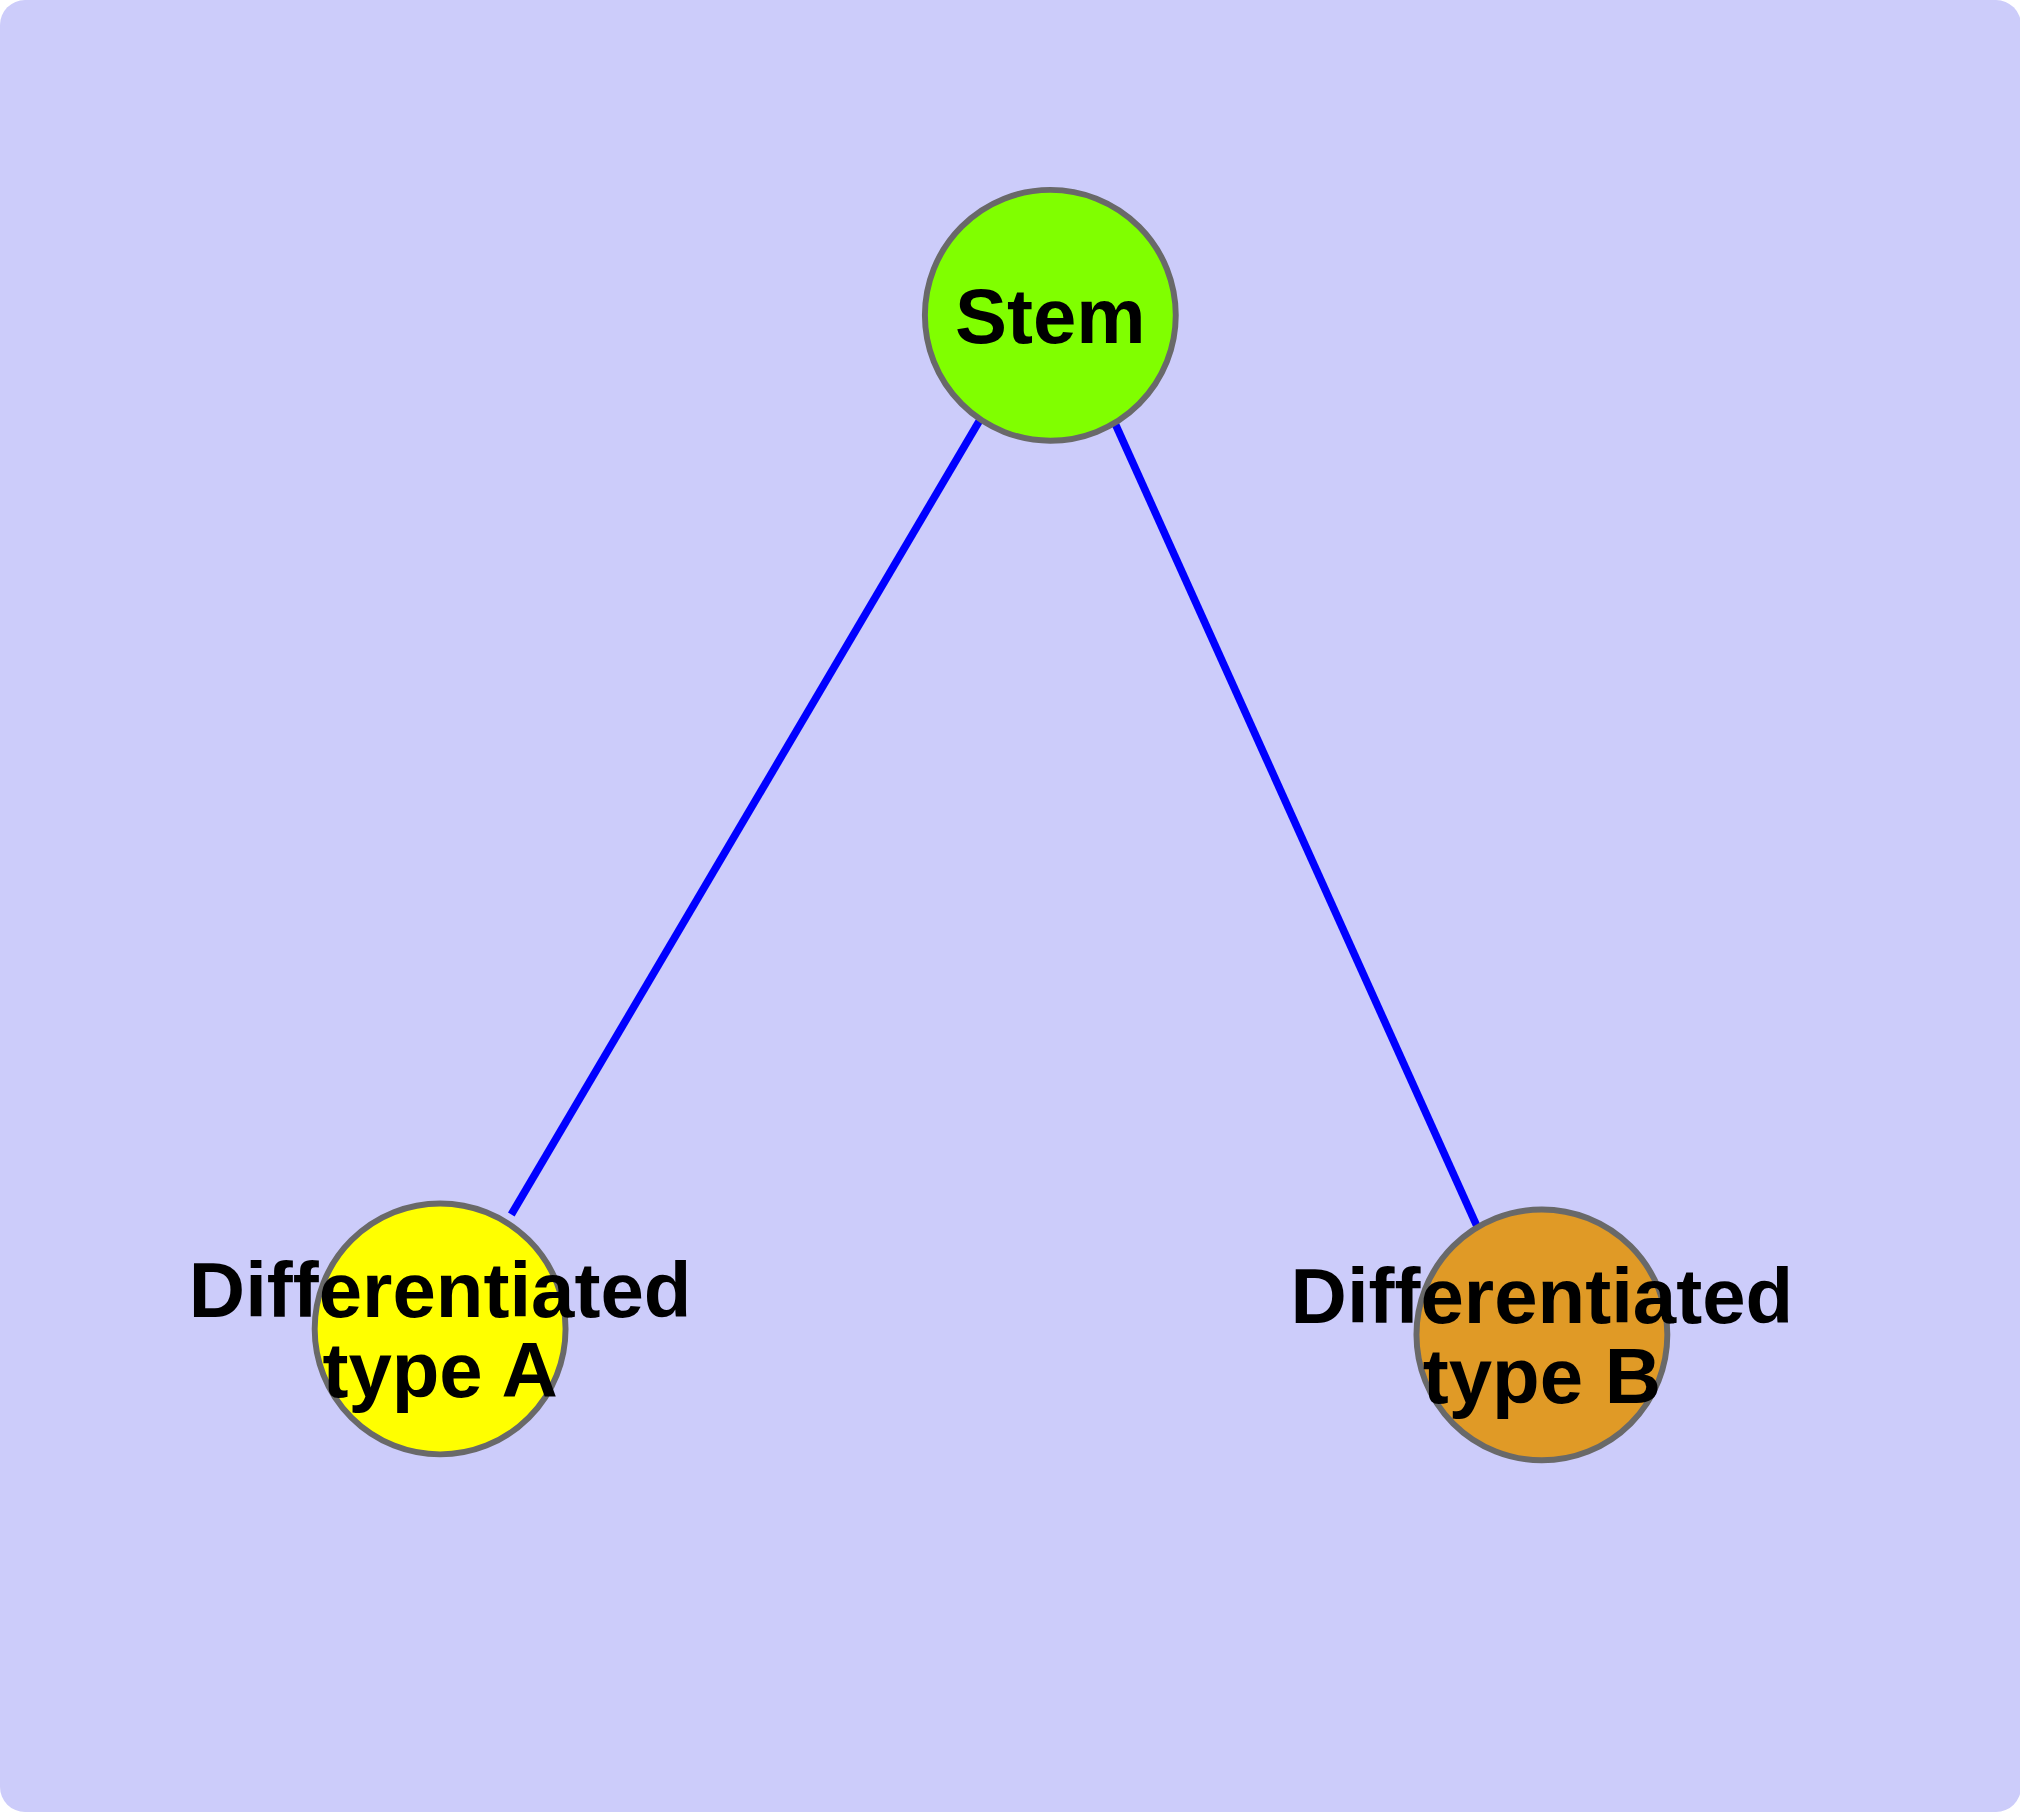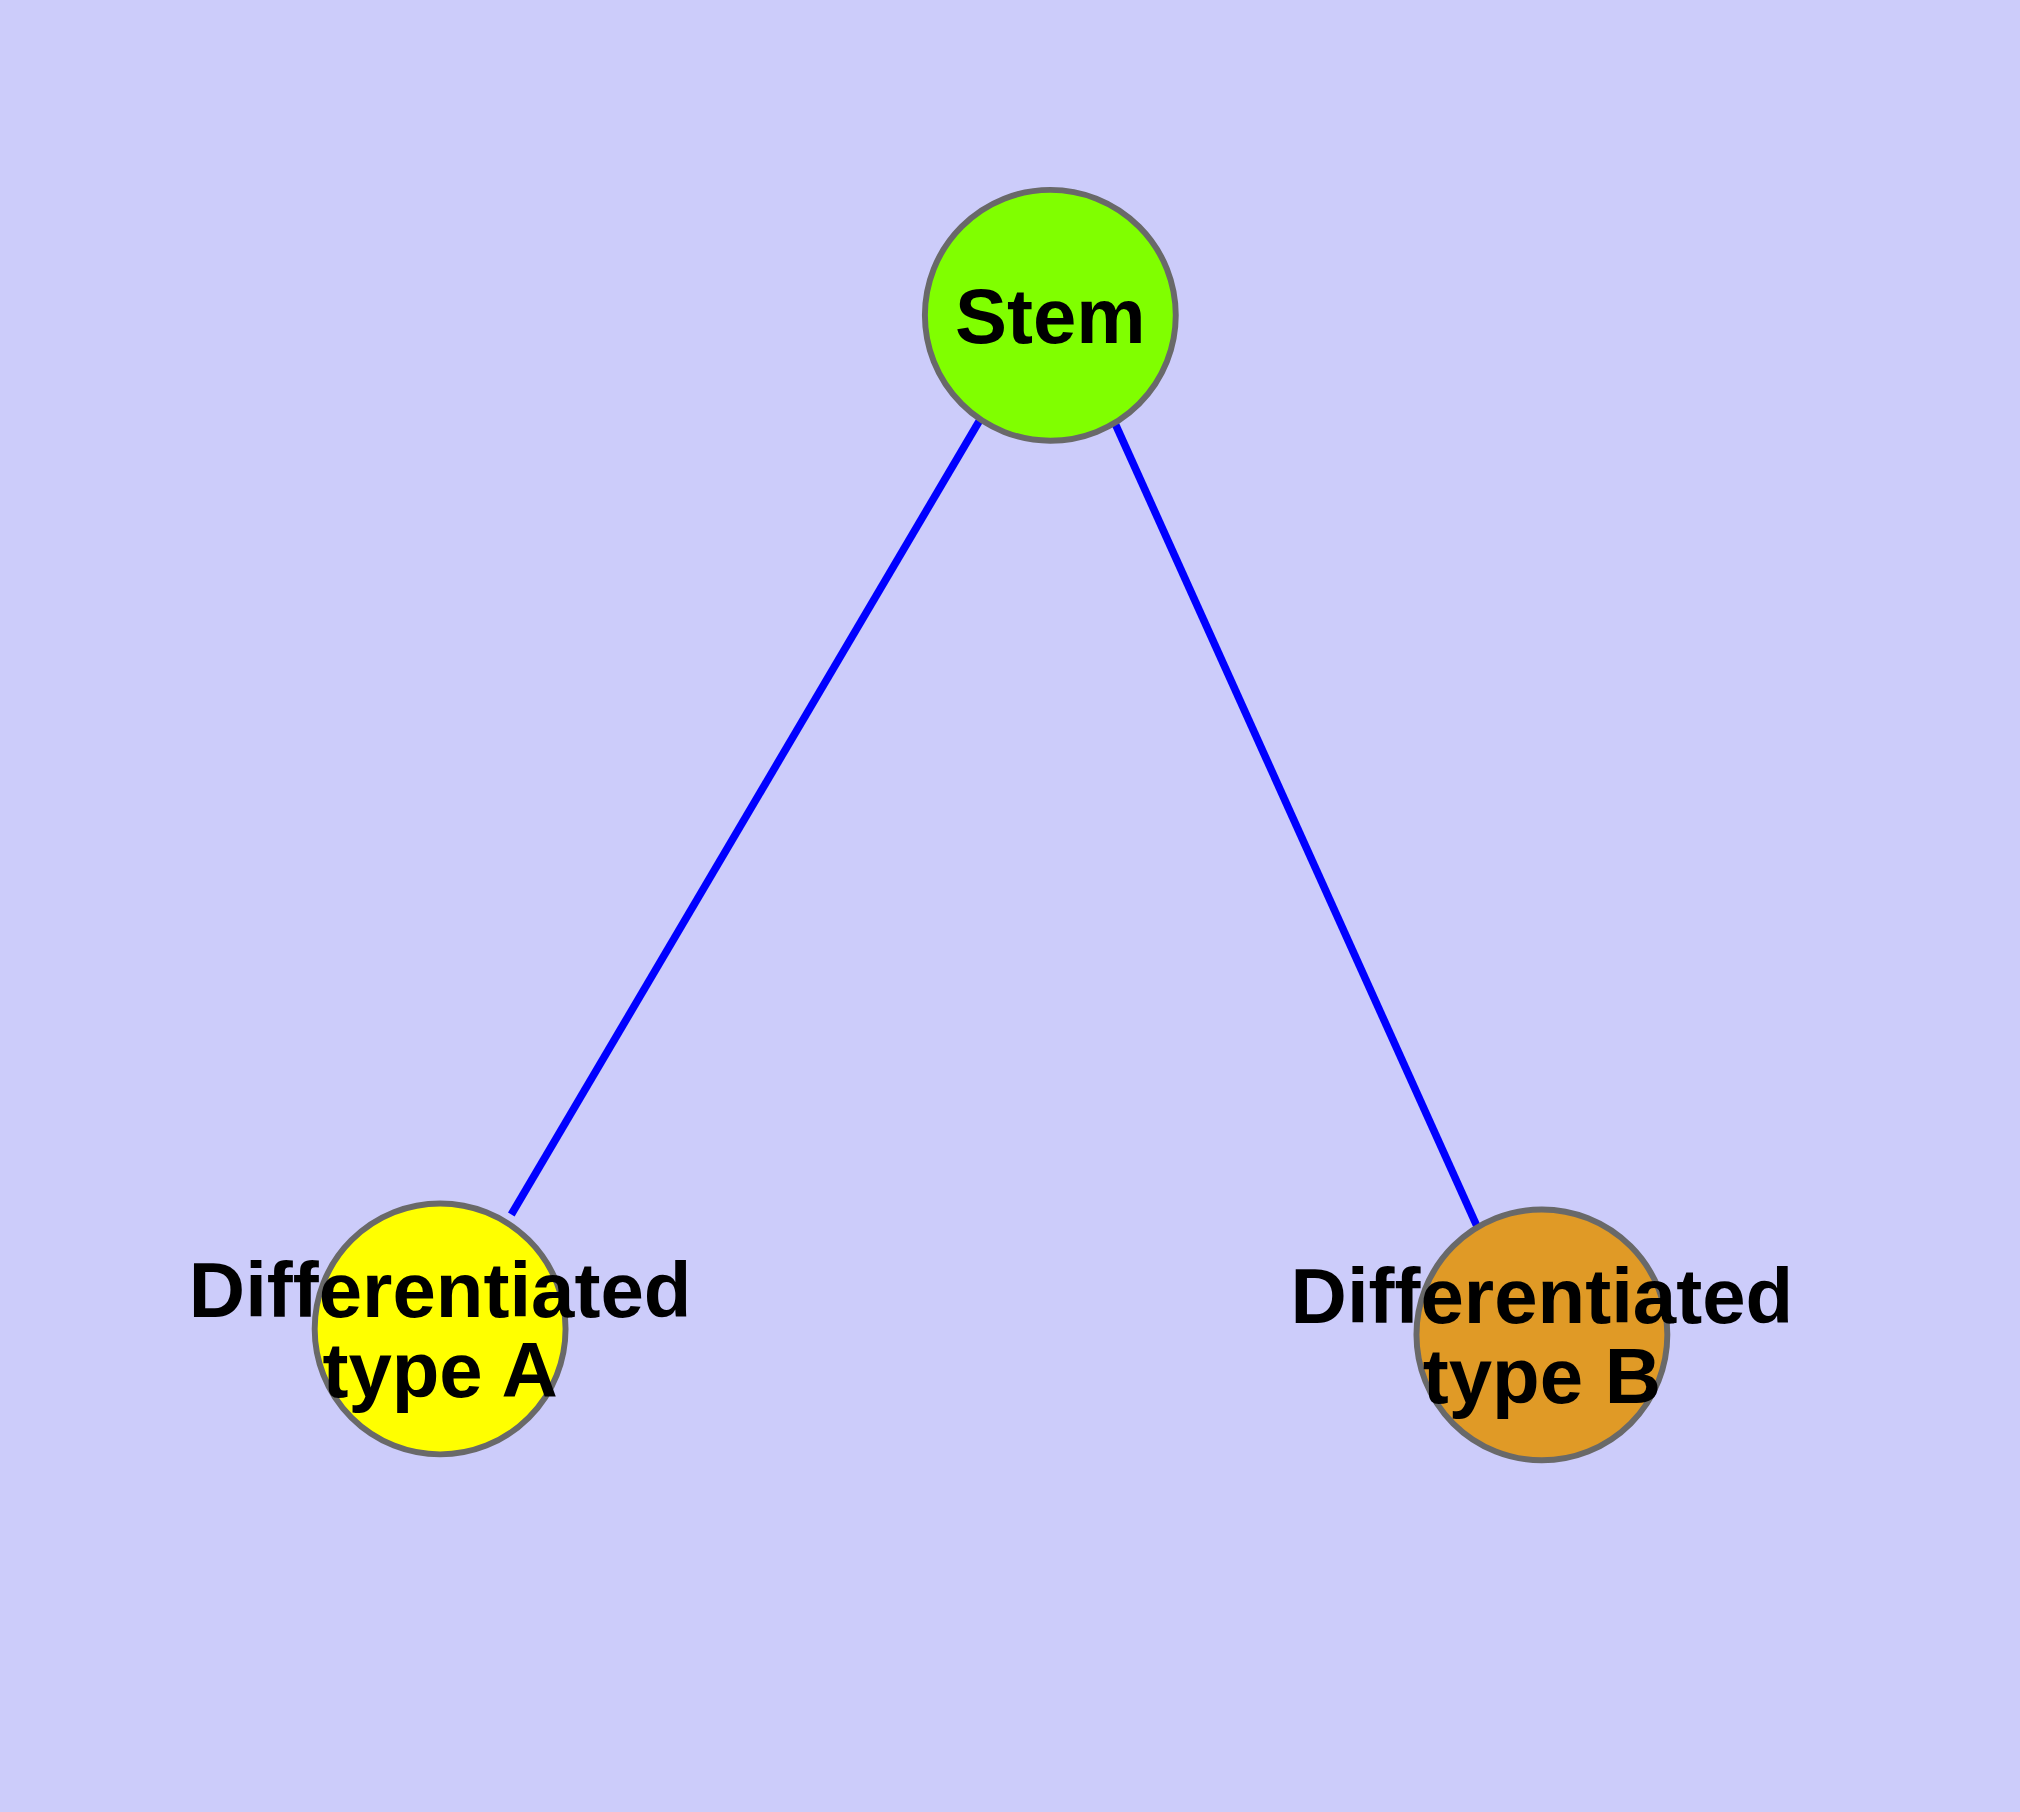--- a/index.html
+++ b/index.html
@@ -27,21 +27,21 @@
     font-family: "Liberation Sans", sans-serif;
     font-weight: bold;
     fill: #000000;
     text-anchor: middle;
     dominant-baseline: middle;
   }
 </style>
 </head>
 <body>
 
-<div id="canvas" style="background: rgb(204, 204, 250);">
+<div id="canvas" style="background: rgb(204, 204, 250); border-radius: 25px;">
   <svg id="graph-svg" viewBox="0 0 2384 2138" xmlns="http://www.w3.org/2000/svg">
     <g id="edges-layer">
         <line x1="1155" y1="497" x2="603" y2="1433" stroke="#0000ff" stroke-width="9" stroke-linecap="butt"></line>
         <line x1="1316" y1="501" x2="1742" y2="1446" stroke="#0000ff" stroke-width="9" stroke-linecap="butt"></line>
       </g>
     <g id="nodes-layer">
         <circle cx="1239" cy="372" r="148" fill="#80ff00" stroke="#696969" stroke-width="7"></circle>
         <circle cx="519" cy="1568" r="148" fill="#ffff00" stroke="#696969" stroke-width="7"></circle>
         <circle cx="1819" cy="1575" r="148" fill="#e09a26" stroke="#696969" stroke-width="7"></circle>
       </g>

